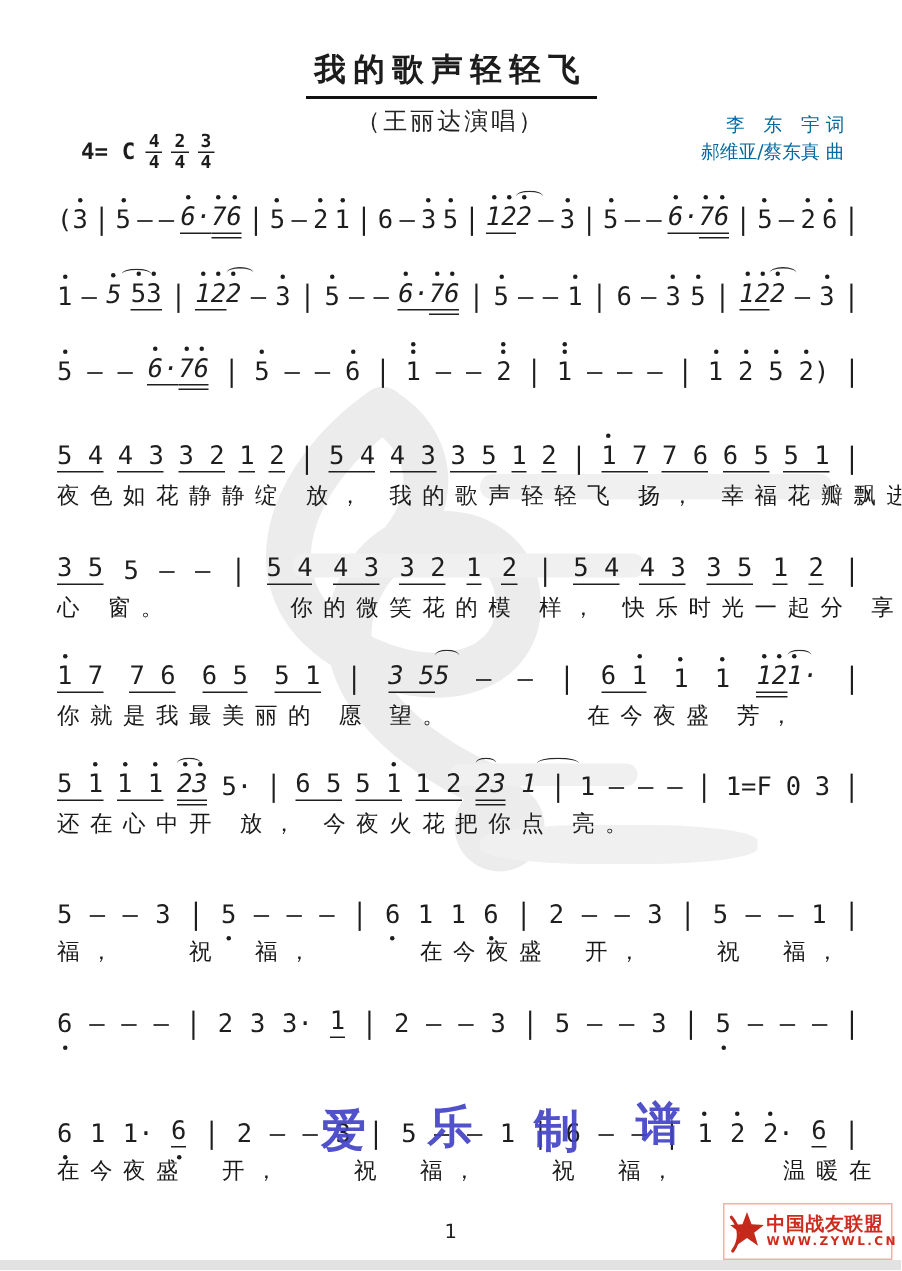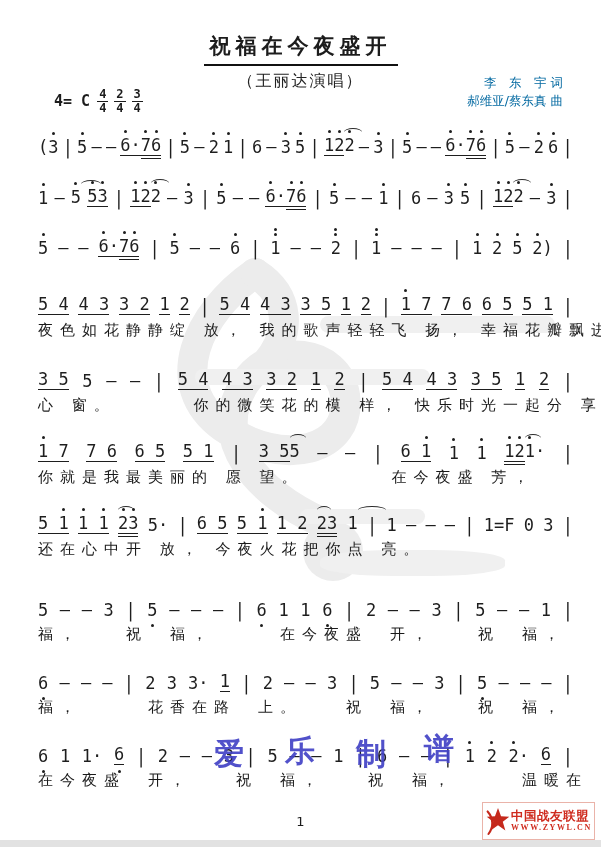--- a/index.html
+++ b/index.html
@@ -37,53 +37,53 @@
          font-family:"DejaVu Sans Mono",monospace;font-size:17px;height:26px;color:#1e1e1e;}
   .tok{position:relative;display:inline-block;white-space:pre;line-height:1;}
   .tok.u1{border-bottom:1.6px solid #1e1e1e;padding-bottom:1px;}
   .tok.u2{border-bottom:1.6px solid #1e1e1e;padding-bottom:1px;}
   .tok.u2::after{content:"";position:absolute;left:0;right:0;bottom:-4px;border-bottom:1.6px solid #1e1e1e;}
   .tok.bar{font-weight:normal;transform:scaleY(1.15);}
   .ch{position:relative;display:inline-block;}
   .ch i{position:absolute;left:50%;margin-left:-1.5px;width:3px;height:3px;border-radius:50%;background:#1e1e1e;}
   .ch .oa{top:-7px;} .ch .oa2{top:-12px;} .ch .ob{bottom:-8px;}
   .u1 .ob{bottom:-10px;}
-  .grp{display:inline-block;white-space:nowrap;}
+  .grp{display:inline-block;white-space:nowrap;font-style:italic;}
   .tie{display:inline-block;height:7px;border-top:1.5px solid #2a2a2a;border-radius:60% 60% 0 0;
        vertical-align:15px;}
   .lyrics{margin-top:6px;font-size:15px;letter-spacing:7px;white-space:pre;color:#1a1a1a;}
   
   .page-num{position:absolute;left:0;right:0;bottom:18px;text-align:center;font-size:13px;z-index:2;}
   .logo{position:absolute;left:482px;top:802px;width:113px;height:38px;background:#fff;
         border:1px solid #eab3a9;box-sizing:border-box;display:flex;align-items:center;z-index:4;padding-left:2px;}
   .logo-star{flex:0 0 26px;height:30px;}
   .logo-text{display:flex;flex-direction:column;line-height:1.1;}
   .logo-title{font-size:12.5px;font-weight:bold;color:#cf2b1e;letter-spacing:.5px;}
-  .logo-url{font-size:8px;font-weight:bold;color:#cf2b1e;letter-spacing:1.6px;margin-top:1px;font-family:Liberation Serif, serif;}
+  .logo-url{font-size:8px;font-weight:bold;color:#cf2b1e;letter-spacing:1.6px;margin-top:1px;}
   .bottom-bar{position:absolute;left:0;right:0;bottom:0;height:7px;background:#e2e2e2;z-index:1;}
 </style>
 </head>
 <body>
 
 <div class="page">
 
   <svg class="wm-clef" width="330" height="340" viewBox="0 0 330 340">
     <g fill="none" stroke="#ececec" stroke-width="30" stroke-linecap="round">
       <path d="M150 18 C 92 58, 60 130, 118 172 C 178 214, 248 196, 240 140 C 233 94, 168 86, 140 128 C 104 184, 152 238, 218 268"></path>
       <path d="M150 18 C 185 40, 188 78, 160 110"></path>
     </g>
     <circle cx="228" cy="296" r="30" fill="#ececec"></circle>
   </svg>
   <div class="blob b1"></div>
   <div class="blob b2"></div>
   <div class="blob b3"></div>
   <div class="blob b4"></div>
 
   <div class="header">
-    <h1 class="title">祝福在今夜盛开</h1>
+    <h1 class="title">我的歌声轻轻飞</h1>
     <div class="subtitle">（王丽达演唱）</div>
   </div>
   <div class="keysig">
     <span>4= C</span>
     <span style="display:inline-flex;gap:6px;">
         <span class="frac">
           <span class="num">4</span>
           <span class="den">4</span>
         </span>
         <span class="frac">
@@ -336,21 +336,20 @@
           <span class="tok"><span class="ch">—</span></span>
           <span class="tok"><span class="ch">—</span></span>
           <span class="tok"><span class="ch">3</span></span>
           <span class="tok bar"><span class="ch">|</span></span>
           <span class="tok"><span class="ch">5<i class="ob"></i></span></span>
           <span class="tok"><span class="ch">—</span></span>
           <span class="tok"><span class="ch">—</span></span>
           <span class="tok"><span class="ch">—</span></span>
           <span class="tok bar"><span class="ch">|</span></span>
         </div>
-        <div class="lyrics">福，　　　花香在路　上。　　祝　福，　　祝　福，</div>
       </div>
       <div class="line line10">
         <div class="notes">
           <span class="tok"><span class="ch">6<i class="ob"></i></span></span>
           <span class="tok"><span class="ch">1</span></span>
           <span class="tok"><span class="ch">1</span><span class="ch">·</span></span>
           <span class="tok u1"><span class="ch">6<i class="ob"></i></span></span>
           <span class="tok bar"><span class="ch">|</span></span>
           <span class="tok"><span class="ch">2</span></span>
           <span class="tok"><span class="ch">—</span></span>

